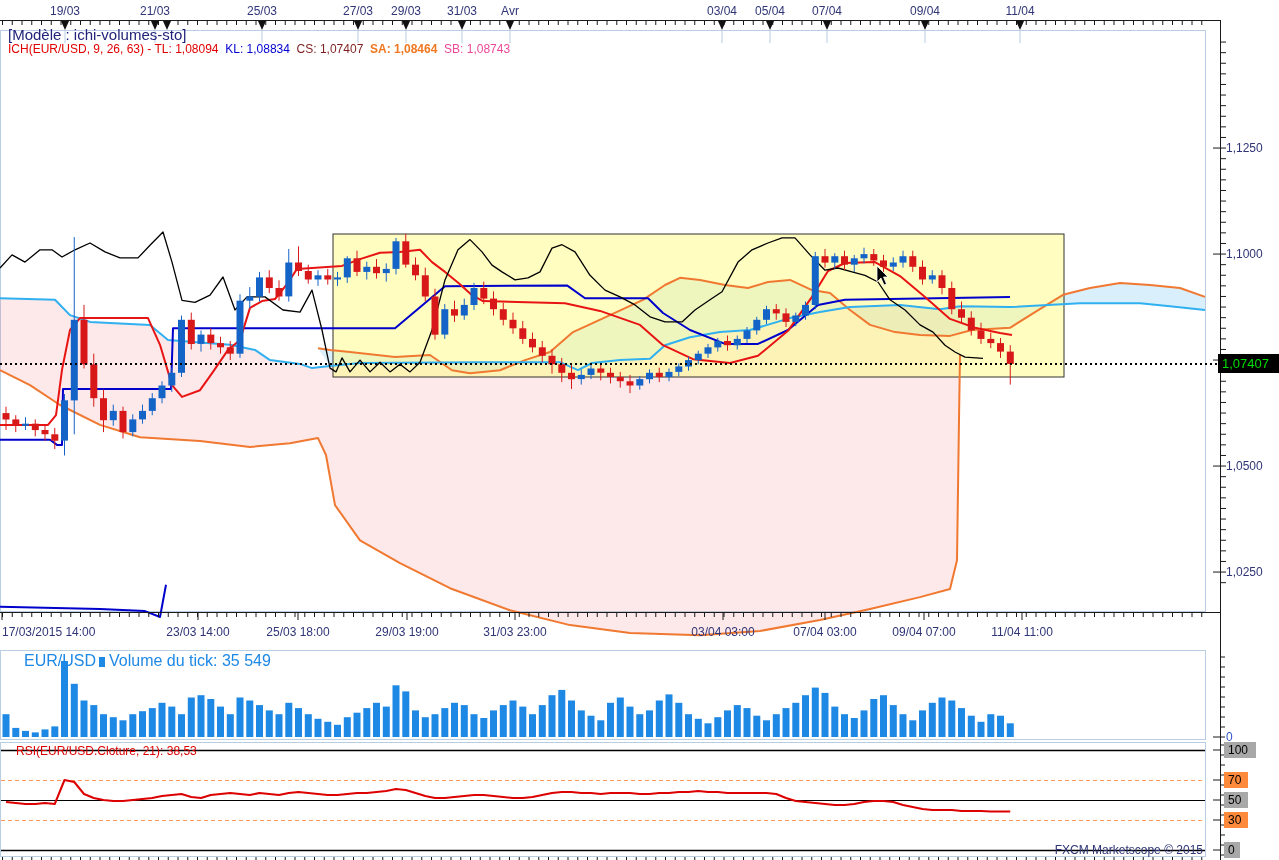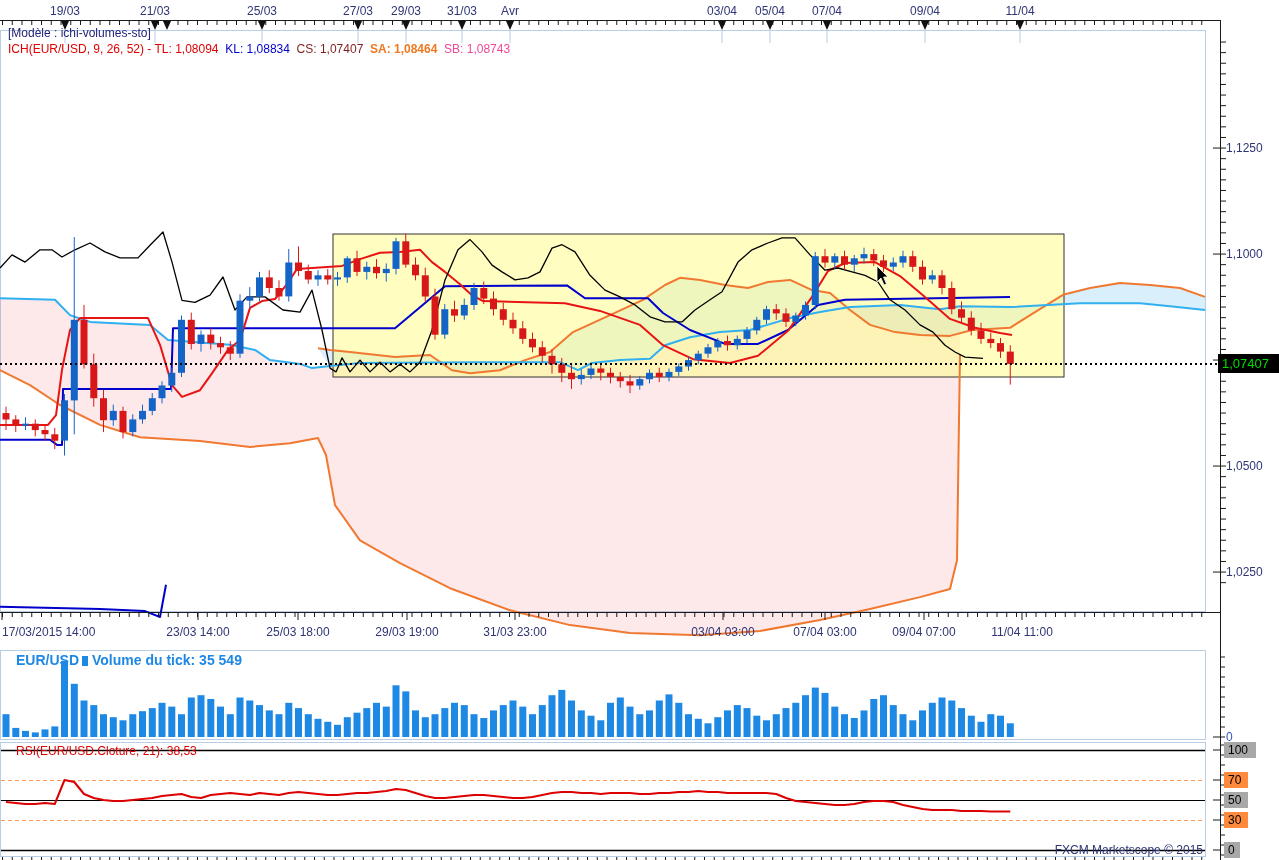--- a/index.html
+++ b/index.html
@@ -1,21 +1,21 @@
 <!DOCTYPE html>
 <html><head>
 <meta charset="utf-8">
 <style>
   html,body{margin:0;padding:0;background:#fff;}
   .page{position:relative;width:1279px;height:860px;background:#fff;overflow:hidden;
         font-family:"Liberation Sans",sans-serif;}
   .abs{position:absolute;}
-  #hdr-model{left:8px;top:26px;font-size:12px;color:#22227a;}
+  #hdr-model{left:8px;top:26px;font-size:15px;color:#22227a;}
   #hdr-ich{left:8px;top:42px;font-size:12px;white-space:pre;}
-  #vol-label{left:16px;top:652px;font-size:14px;color:#1e88e5;font-weight:bold;}
+  #vol-label{left:24px;top:652px;font-size:16px;color:#1e88e5;}
   #vol-label .cicon{display:inline-block;width:6px;height:10px;background:#1e88e5;margin:0 4px -1px 3px;}
   #rsi-label{left:8px;top:744px;font-size:12px;color:#dd0000;margin-left:8px;}
   svg text{font-family:"Liberation Sans",sans-serif;}
 </style>
 </head>
 <body>
 
 <div class="page">
   <svg id="chart-svg" class="abs" style="left:0;top:0" width="1279" height="860">
       <rect x="0.5" y="30.5" width="1205" height="581" fill="none" stroke="#b9cde5"></rect>
@@ -894,18 +894,18 @@
       <line x1="1133.5" y1="857" x2="1133.5" y2="860" stroke="#1a1a1a"></line>
       <line x1="1143.25" y1="857" x2="1143.25" y2="860" stroke="#1a1a1a"></line>
       <line x1="1153" y1="857" x2="1153" y2="860" stroke="#1a1a1a"></line>
       <line x1="1162.75" y1="857" x2="1162.75" y2="860" stroke="#1a1a1a"></line>
       <line x1="1172.5" y1="857" x2="1172.5" y2="860" stroke="#1a1a1a"></line>
       <line x1="1182.25" y1="857" x2="1182.25" y2="860" stroke="#1a1a1a"></line>
       <line x1="1192" y1="857" x2="1192" y2="860" stroke="#1a1a1a"></line>
       <line x1="1201.75" y1="857" x2="1201.75" y2="860" stroke="#1a1a1a"></line>
     </svg>
   <div id="hdr-model" class="abs">[Modèle : ichi-volumes-sto]</div>
-  <div id="hdr-ich" class="abs"><span style="color: rgb(224, 0, 0);">ICH(EUR/USD, 9, 26, 52) - </span><span style="color: rgb(224, 0, 0);">TL: 1,08094  </span><span style="color: rgb(0, 0, 208);">KL: 1,08834  </span><span style="color: #7f1d1d;">CS: 1,07407  </span><span style="color: rgb(240, 120, 32); font-weight: bold;">SA: 1,08464  </span><span style="color: #ec4899;">SB: 1,08743</span></div>
+  <div id="hdr-ich" class="abs"><span style="color: rgb(224, 0, 0);">ICH(EUR/USD, 9, 26, 63) - </span><span style="color: rgb(224, 0, 0);">TL: 1,08094  </span><span style="color: rgb(0, 0, 208);">KL: 1,08834  </span><span style="color: #7f1d1d;">CS: 1,07407  </span><span style="color: rgb(240, 120, 32); font-weight: bold;">SA: 1,08464  </span><span style="color: #ec4899;">SB: 1,08743</span></div>
   <div id="vol-label" class="abs">
     <span>EUR/USD</span><span class="cicon"></span><span>Volume du tick: 35 549</span>
   </div>
   <div id="rsi-label" class="abs">RSI(EUR/USD.Cloture, 21): 38,53</div>
 </div>
 
 </body></html>

